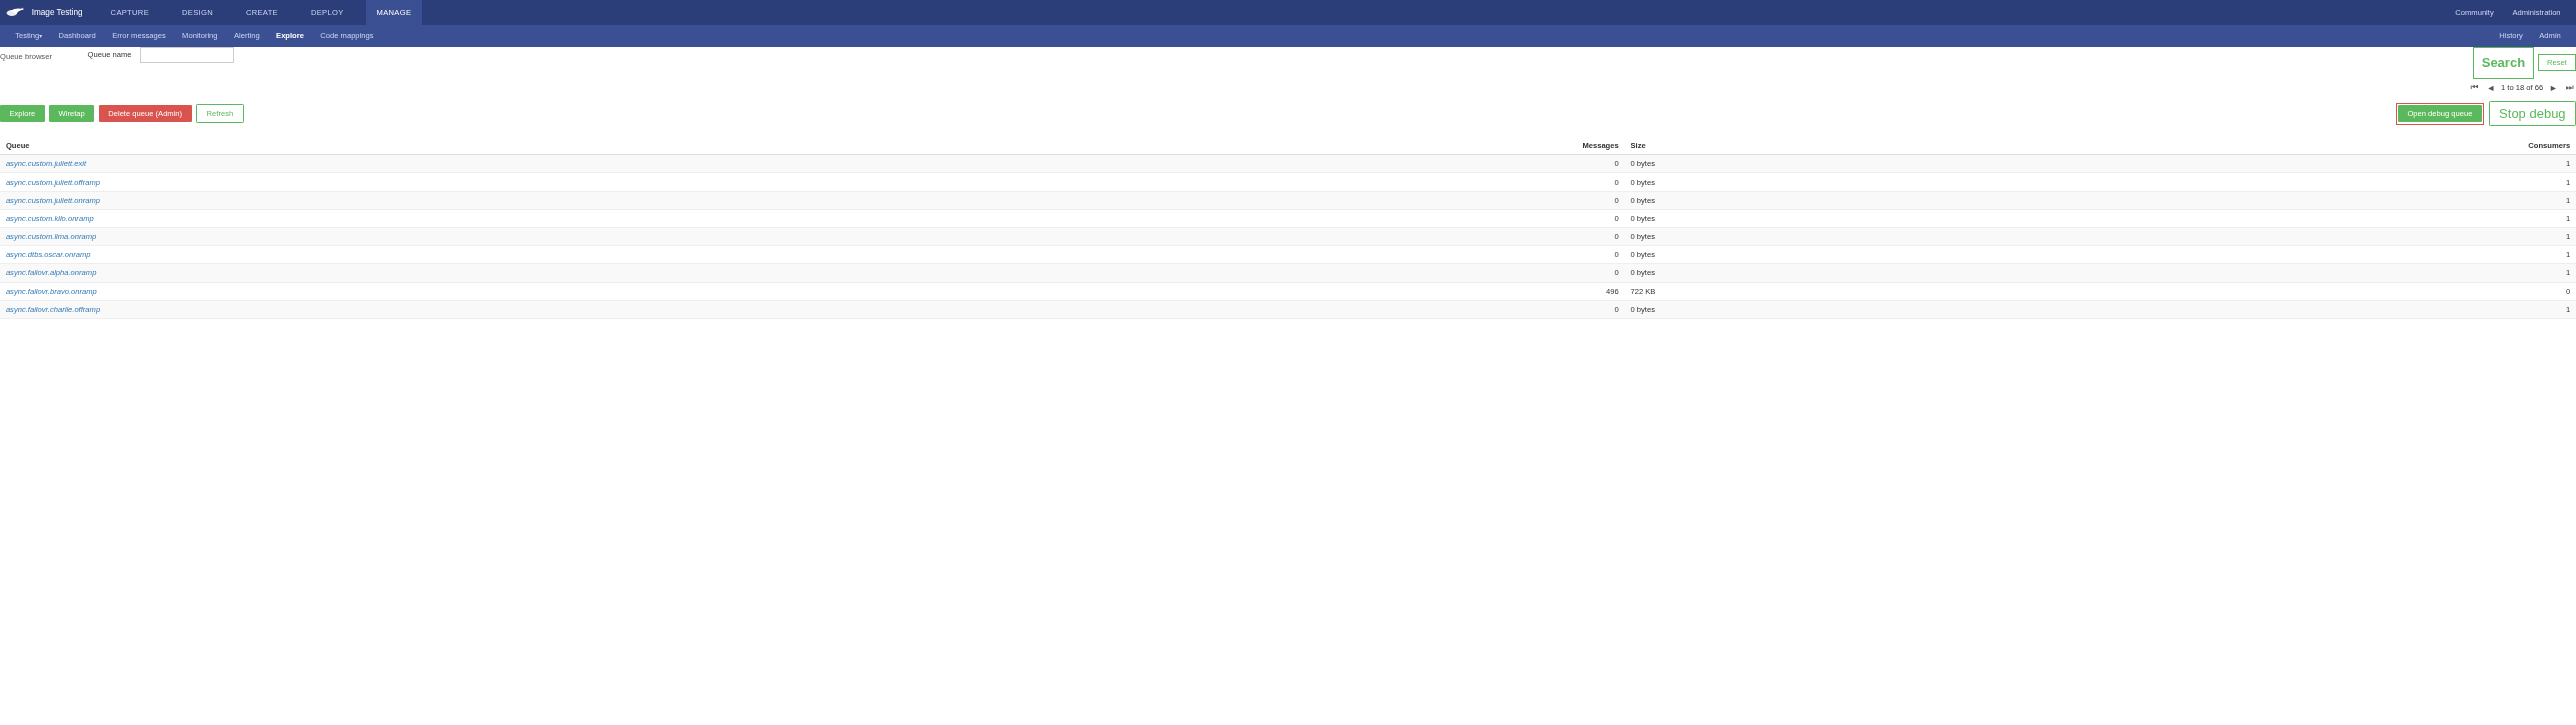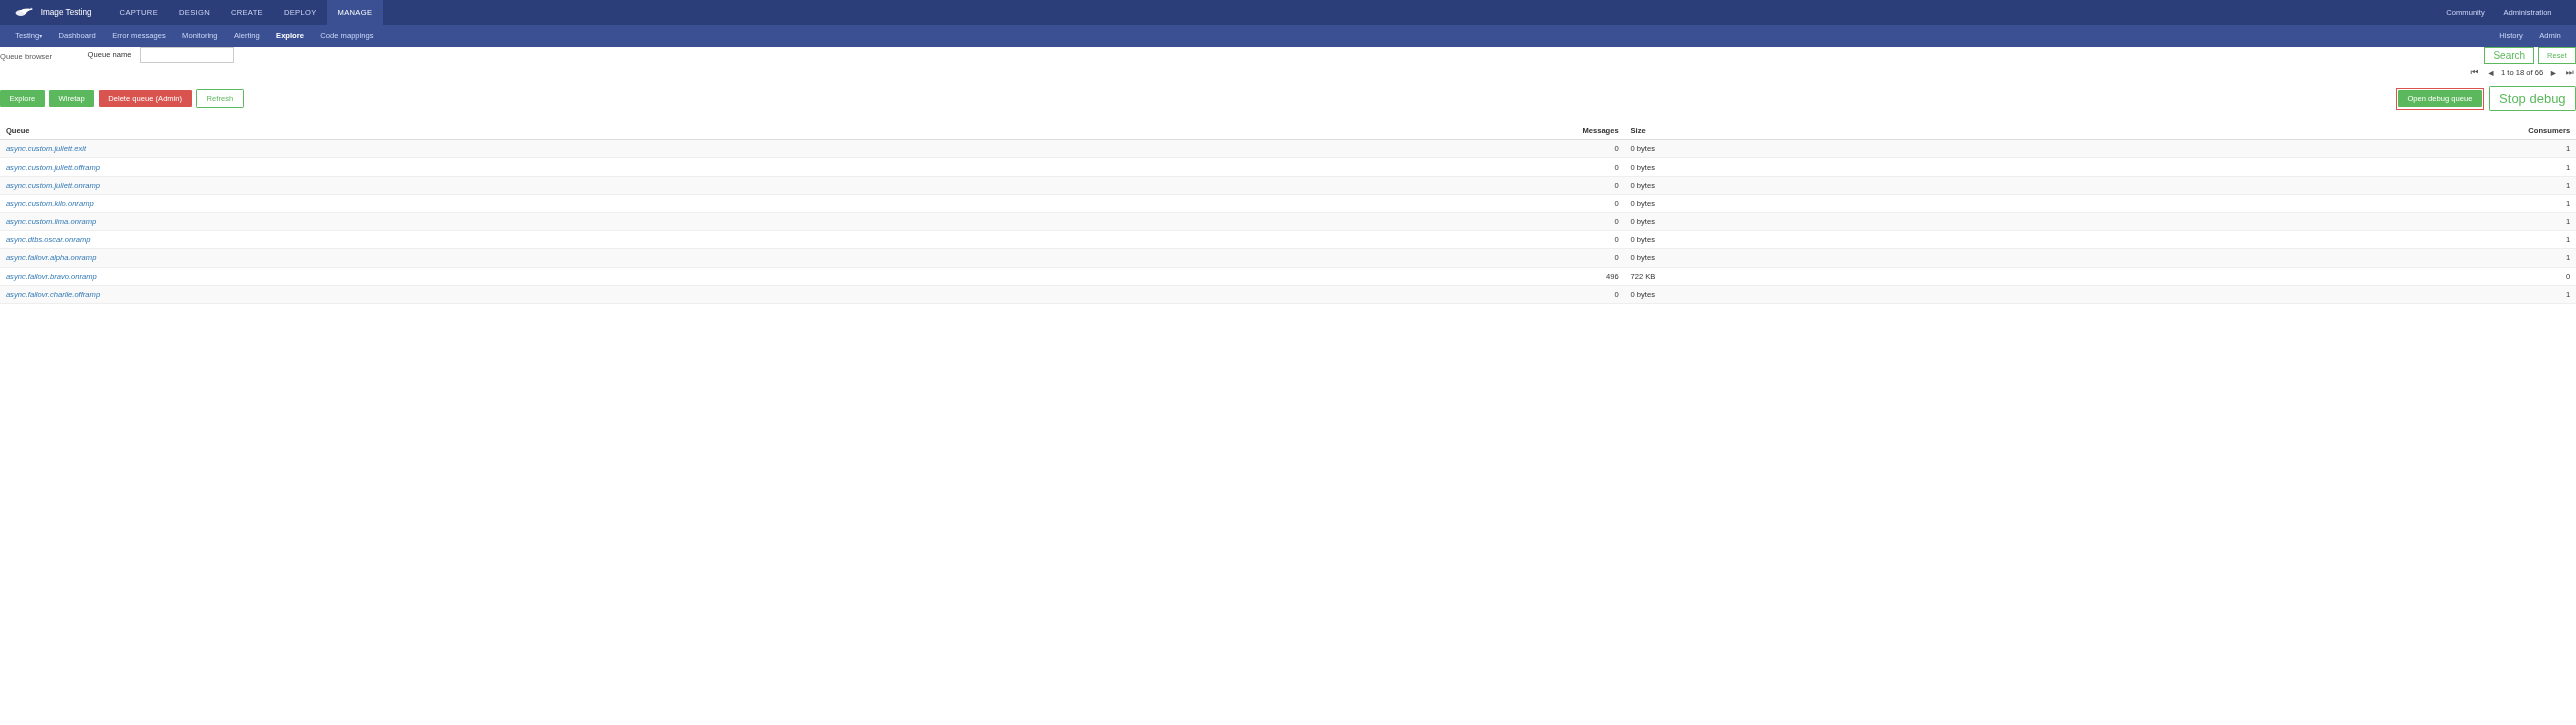--- a/index.html
+++ b/index.html
@@ -4,21 +4,21 @@
   <style>
     * { box-sizing: border-box; margin: 0; padding: 0; }
     body { font-family: Arial, sans-serif; font-size: 7.6px; background: #f0f0f0; min-width: 703px; }
 
     
     .top-nav {
       background: #2c3e7a;
       display: flex;
       align-items: center;
       height: 24.6px;
-      padding: 0 15px;
+      padding: 0 6px;
       color: white;
     }
     .top-nav-logo {
       display: flex;
       align-items: center;
       gap: 4.7px;
       margin-right: 17.6px;
     }
     .top-nav-logo .bird-icon {
       width: 21px;
@@ -26,21 +26,21 @@
     }
     .top-nav-logo-text {
       color: white;
       font-size: 8.2px;
       font-weight: normal;
     }
     .top-nav-main-links {
       display: flex;
       align-items: center;
       flex: 1;
-      gap: 0;
+      gap: 12px;
     }
     .top-nav-link {
       color: #ccd6f6;
       text-decoration: none;
       padding: 0 10.5px;
       height: 24.6px;
       display: flex;
       align-items: center;
       font-size: 7.6px;
       letter-spacing: 0.3px;
@@ -123,23 +123,24 @@
       padding: 2.3px 4.7px;
       font-size: 7.6px;
       height: 16.4px;
       width: 94px;
     }
     .btn-search {
       background: white;
       border: 0.6px solid #5cb85c;
       color: #5cb85c;
       padding: 2.3px 8.2px;
-      font-size: 10px;
-      cursor: pointer;
-      height: 17px;
+      font-size: 13px;
+      cursor: pointer;
+      height: 32px;
+      font-weight: bold;
     }
     .btn-reset {
       background: white;
       border: 0.6px solid #5cb85c;
       color: #5cb85c;
       padding: 2.3px 8.2px;
       font-size: 7.6px;
       cursor: pointer;
       height: 17px;
     }

